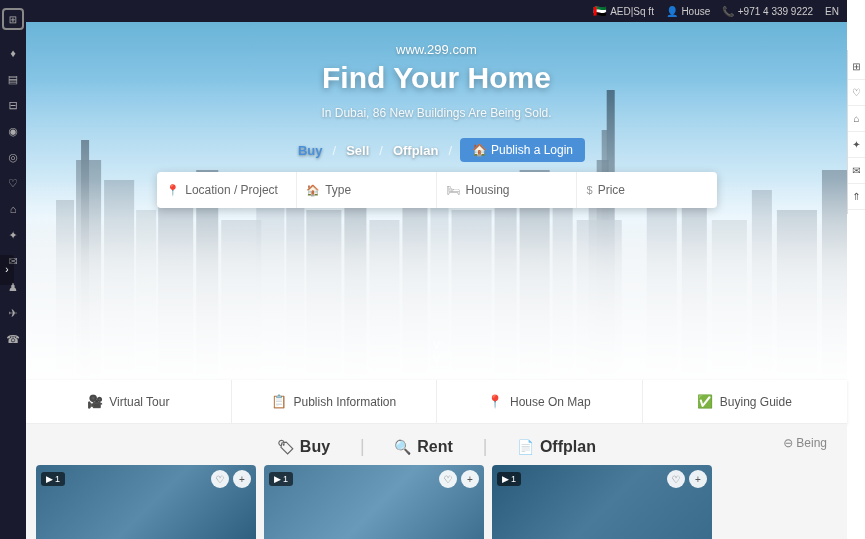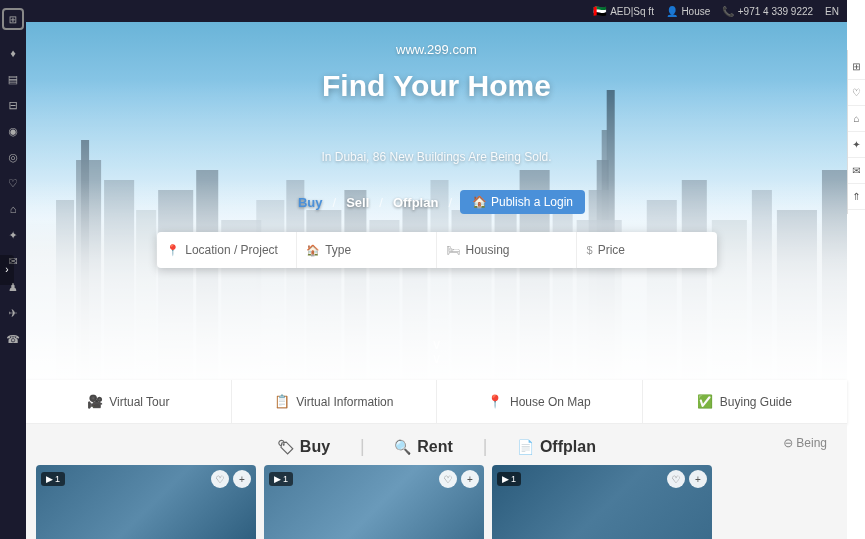--- a/index.html
+++ b/index.html
@@ -95,41 +95,39 @@
       background: linear-gradient(180deg, transparent 0%, rgba(255,255,255,0.6) 50%, rgba(255,255,255,0.85) 100%);
     }
 
     .hero-content {
       position: absolute;
       top: 20px; left: 0; right: 0;
       display: flex;
       flex-direction: column;
       align-items: center;
       z-index: 10;
-      gap: 8px;
     }
     .hero-url {
       color: #fff;
       font-size: 13px;
       margin-bottom: 4px;
       text-shadow: 0 1px 3px rgba(0,0,0,0.3);
     }
     .hero-title {
       color: #fff;
       font-size: 30px;
       font-weight: bold;
       text-shadow: 0 2px 6px rgba(0,0,0,0.3);
       margin-bottom: 11px;
     }
     .hero-subtitle {
       color: rgba(255,255,255,0.9);
       font-size: 12px;
       margin-bottom: 18px;
       text-shadow: 0 1px 3px rgba(0,0,0,0.3);
-      margin-top: 28px;
     }
 
     
     .hero-nav {
       display: flex;
       align-items: center;
       gap: 0;
       margin-bottom: 10px;
     }
     .hero-nav-item {
@@ -476,21 +474,21 @@
 
 <div class="left-panel-toggle">›</div>
 
 <div class="bottom-nav">
   <div class="bottom-nav-item">
     <span class="bottom-nav-icon">🎥</span>
     <span>Virtual Tour</span>
   </div>
   <div class="bottom-nav-item">
     <span class="bottom-nav-icon">📋</span>
-    <span>Virtual Information</span>
+    <span>Publish Information</span>
   </div>
   <div class="bottom-nav-item">
     <span class="bottom-nav-icon">📍</span>
     <span>House On Map</span>
   </div>
   <div class="bottom-nav-item">
     <span class="bottom-nav-icon">✅</span>
     <span>Buying Guide</span>
   </div>
 </div>

